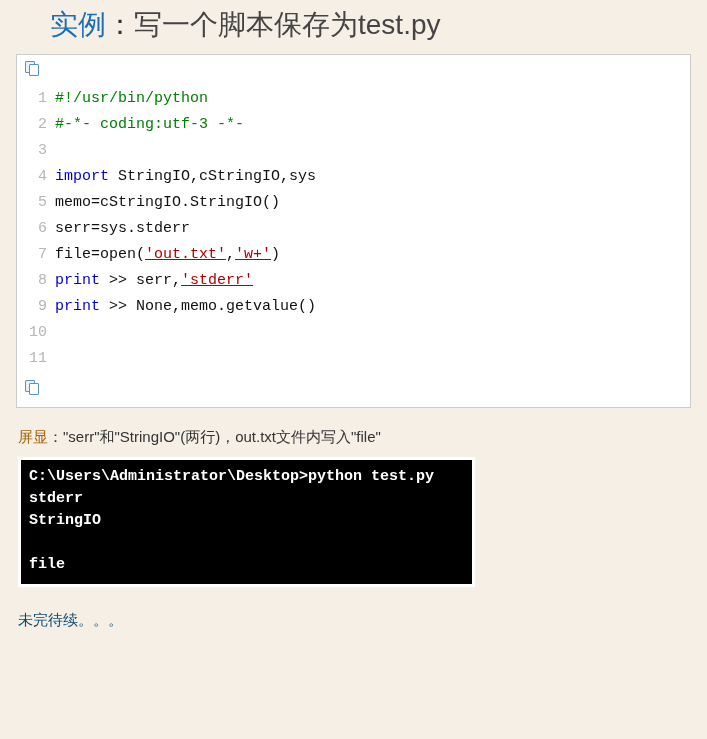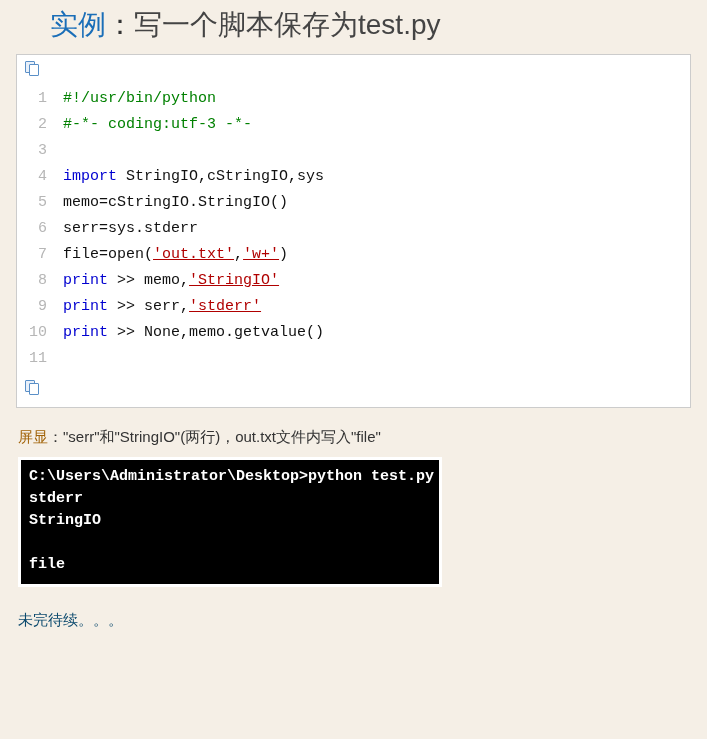--- a/index.html
+++ b/index.html
@@ -57,42 +57,42 @@
       line-height: 26px;
       padding: 4px 0 4px 0;
     }
     .gutter {
       text-align: right;
       color: #b6b6b6;
       padding: 0 8px 0 10px;
       user-select: none;
     }
     .gutter div { min-width: 20px; }
-    .lines { padding-right: 10px; margin-left: 8px; }
+    .lines { padding-right: 10px; }
     .line { white-space: pre; }
     .tok-comment { color: #008000; }
     .tok-keyword { color: #0000d0; }
     .tok-string  { color: #b00000; text-decoration: underline; }
     .tok-plain   { color: #111; }
     .code-tools.bottom { padding: 4px 8px 8px 8px; }
     .output-caption {
       padding: 4px 18px 10px 18px;
       font-size: 15px;
     }
     .output-caption .label { color: #a16207; }
     .terminal {
       margin: 0 34px 10px 18px;
       background: #000;
       border: 3px solid #fff;
       color: #fff;
       font-family: "Courier New", monospace;
       font-size: 15px;
       line-height: 22px;
       padding: 6px 8px 8px 8px;
-      width: 424px;
+      width: 457px;
       font-weight: bold;
       white-space: pre;
     }
     .terminal .gap { height: 22px; }
     .footnote {
       padding: 14px 18px;
       color: #0c4a6e;
     }
   </style>
 </head>
@@ -123,21 +123,20 @@
         <div>11</div>
       </div>
     <div class="lines" id="lines">
         <div class="line"><span class="tok-comment">#!/usr/bin/python</span></div>
         <div class="line"><span class="tok-comment">#-*- coding:utf-3 -*-</span></div>
         <div class="line">&nbsp;</div>
         <div class="line"><span class="tok-keyword">import</span><span class="tok-plain"> StringIO,cStringIO,sys</span></div>
         <div class="line"><span class="tok-plain">memo=cStringIO.StringIO()</span></div>
         <div class="line"><span class="tok-plain">serr=sys.stderr</span></div>
         <div class="line"><span class="tok-plain">file=open(</span><span class="tok-string">'out.txt'</span><span class="tok-plain">,</span><span class="tok-string">'w+'</span><span class="tok-plain">)</span></div>
-        <div class="line"><span class="tok-keyword">print</span><span class="tok-plain"> &gt;&gt; memo,</span><span class="tok-string">'StringIO'</span></div>
         <div class="line"><span class="tok-keyword">print</span><span class="tok-plain"> &gt;&gt; serr,</span><span class="tok-string">'stderr'</span></div>
         <div class="line"><span class="tok-keyword">print</span><span class="tok-plain"> &gt;&gt; None,memo.getvalue()</span></div>
       </div>
   </div>
   <div class="code-tools bottom">
     <span class="copy-icon">
       <span class="sheet back"></span><span class="sheet front"></span>
     </span>
   </div>
 </div>

